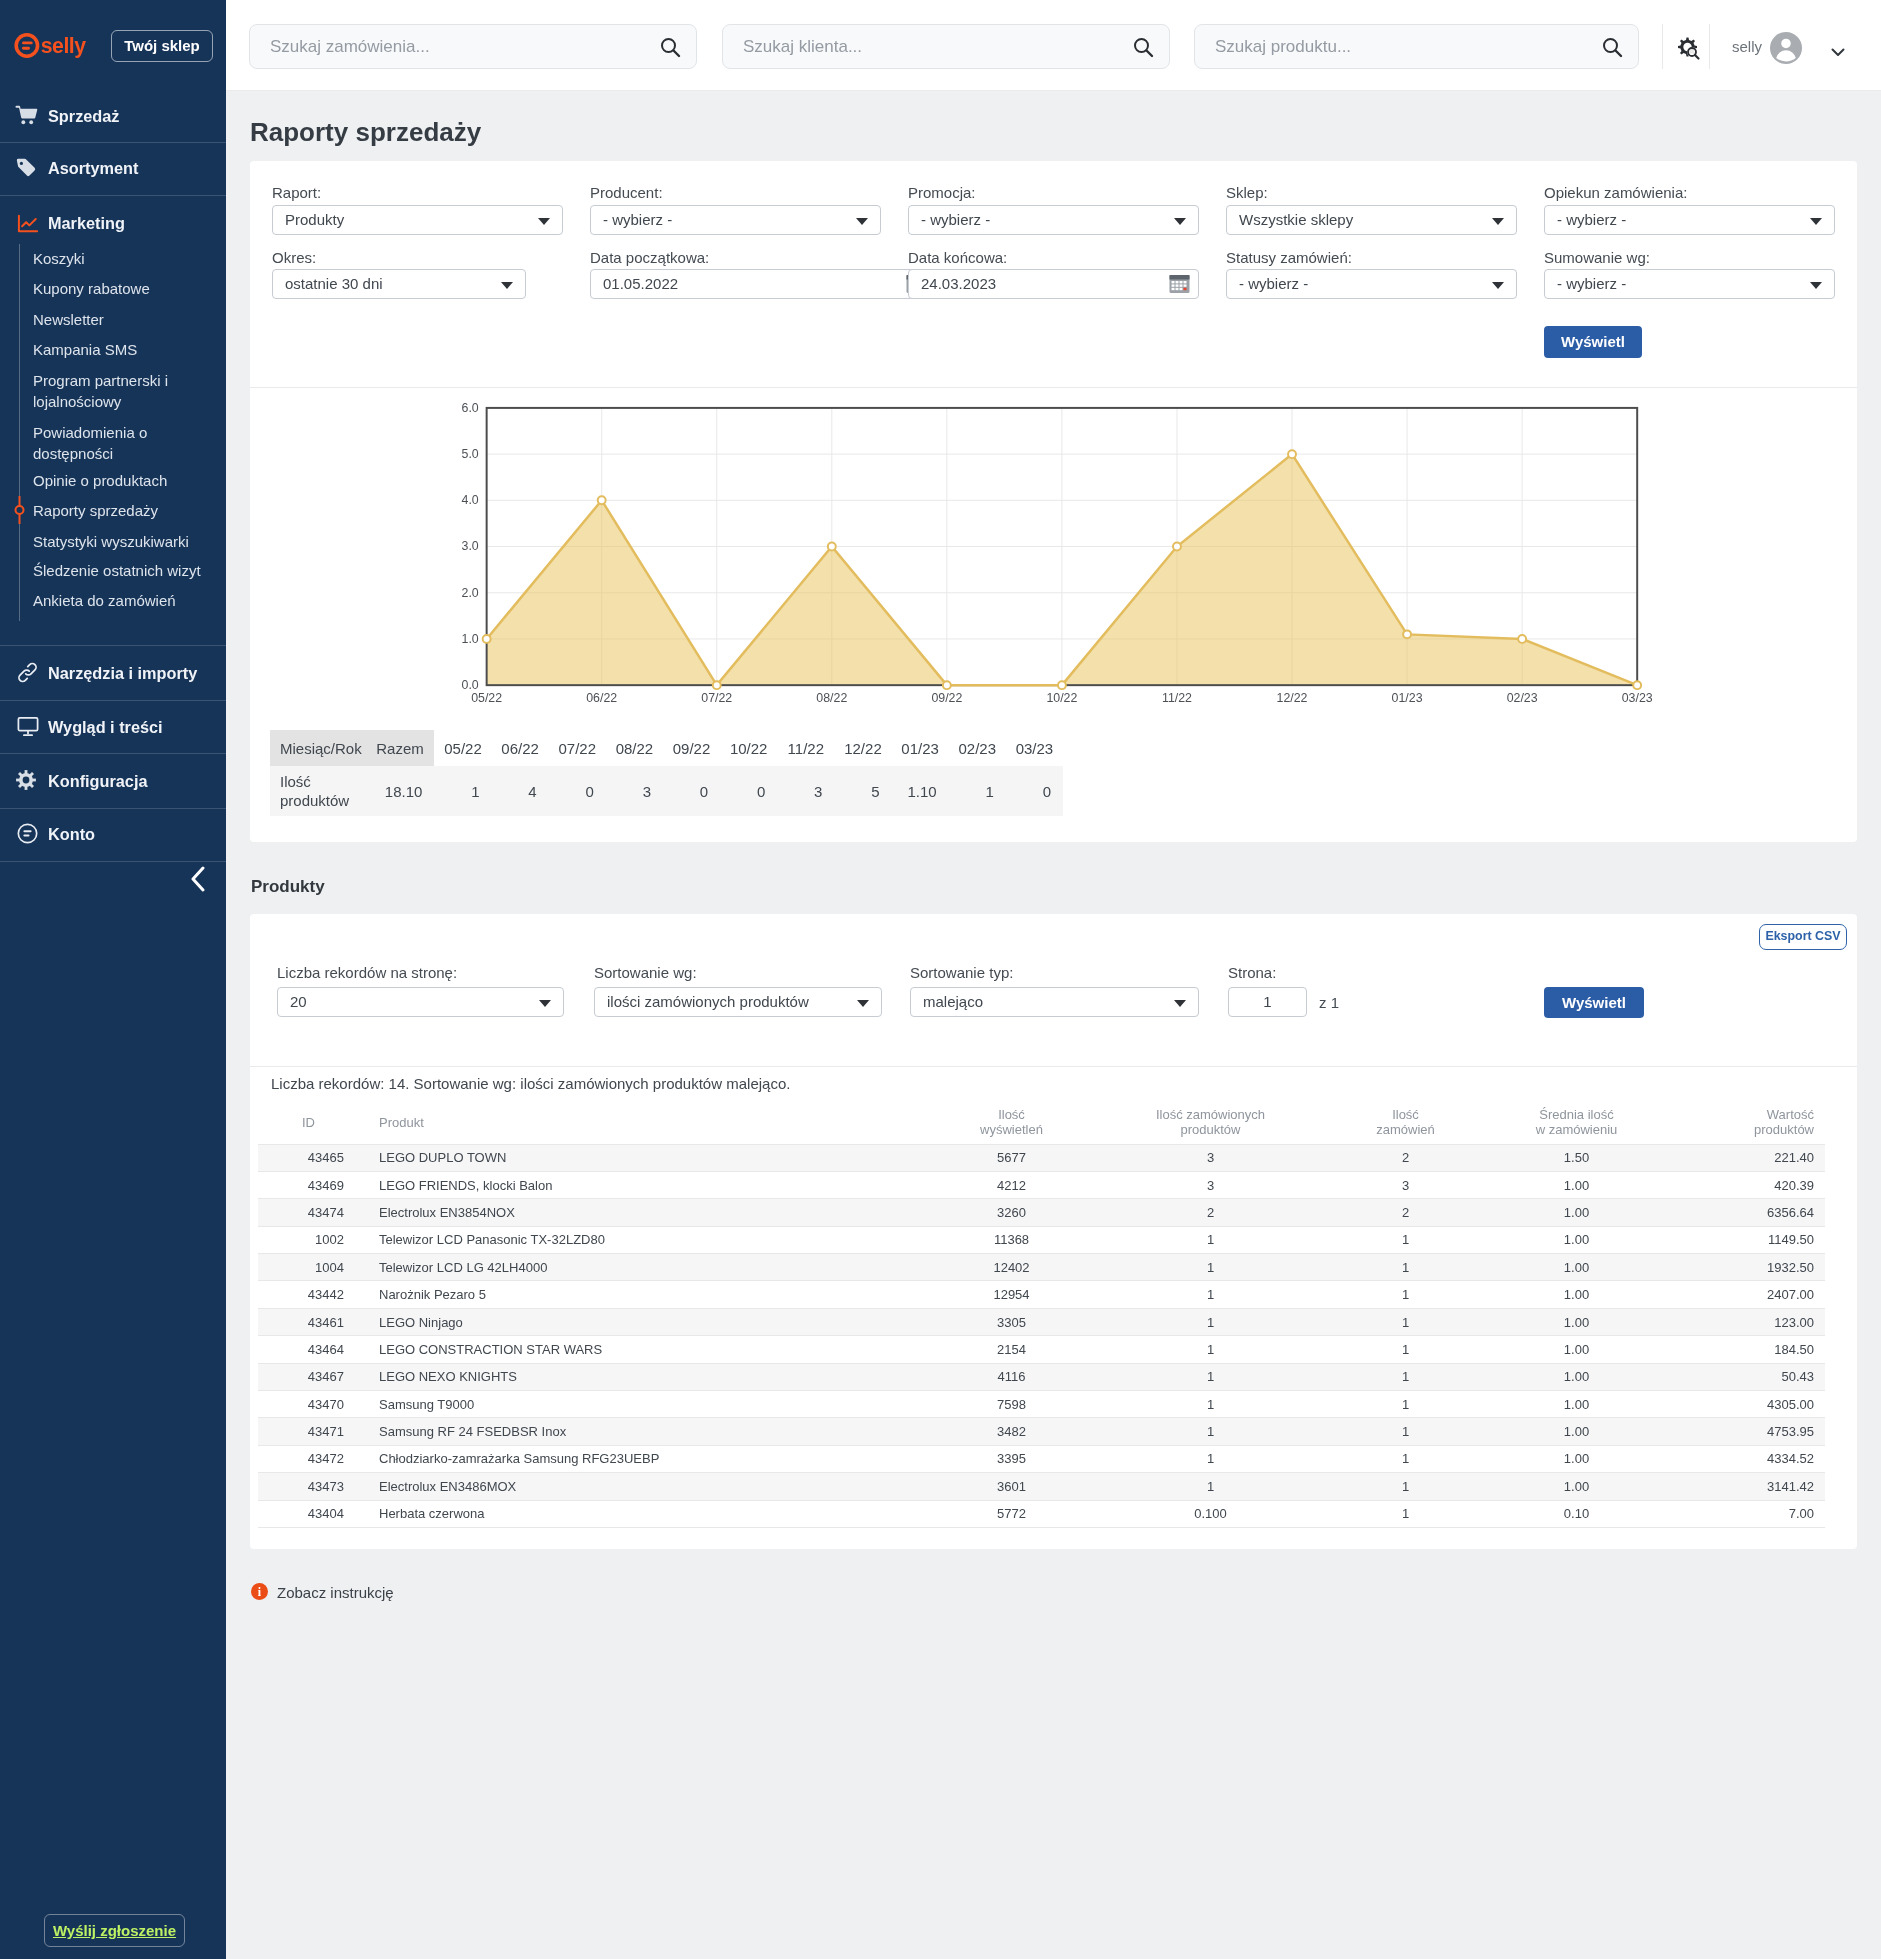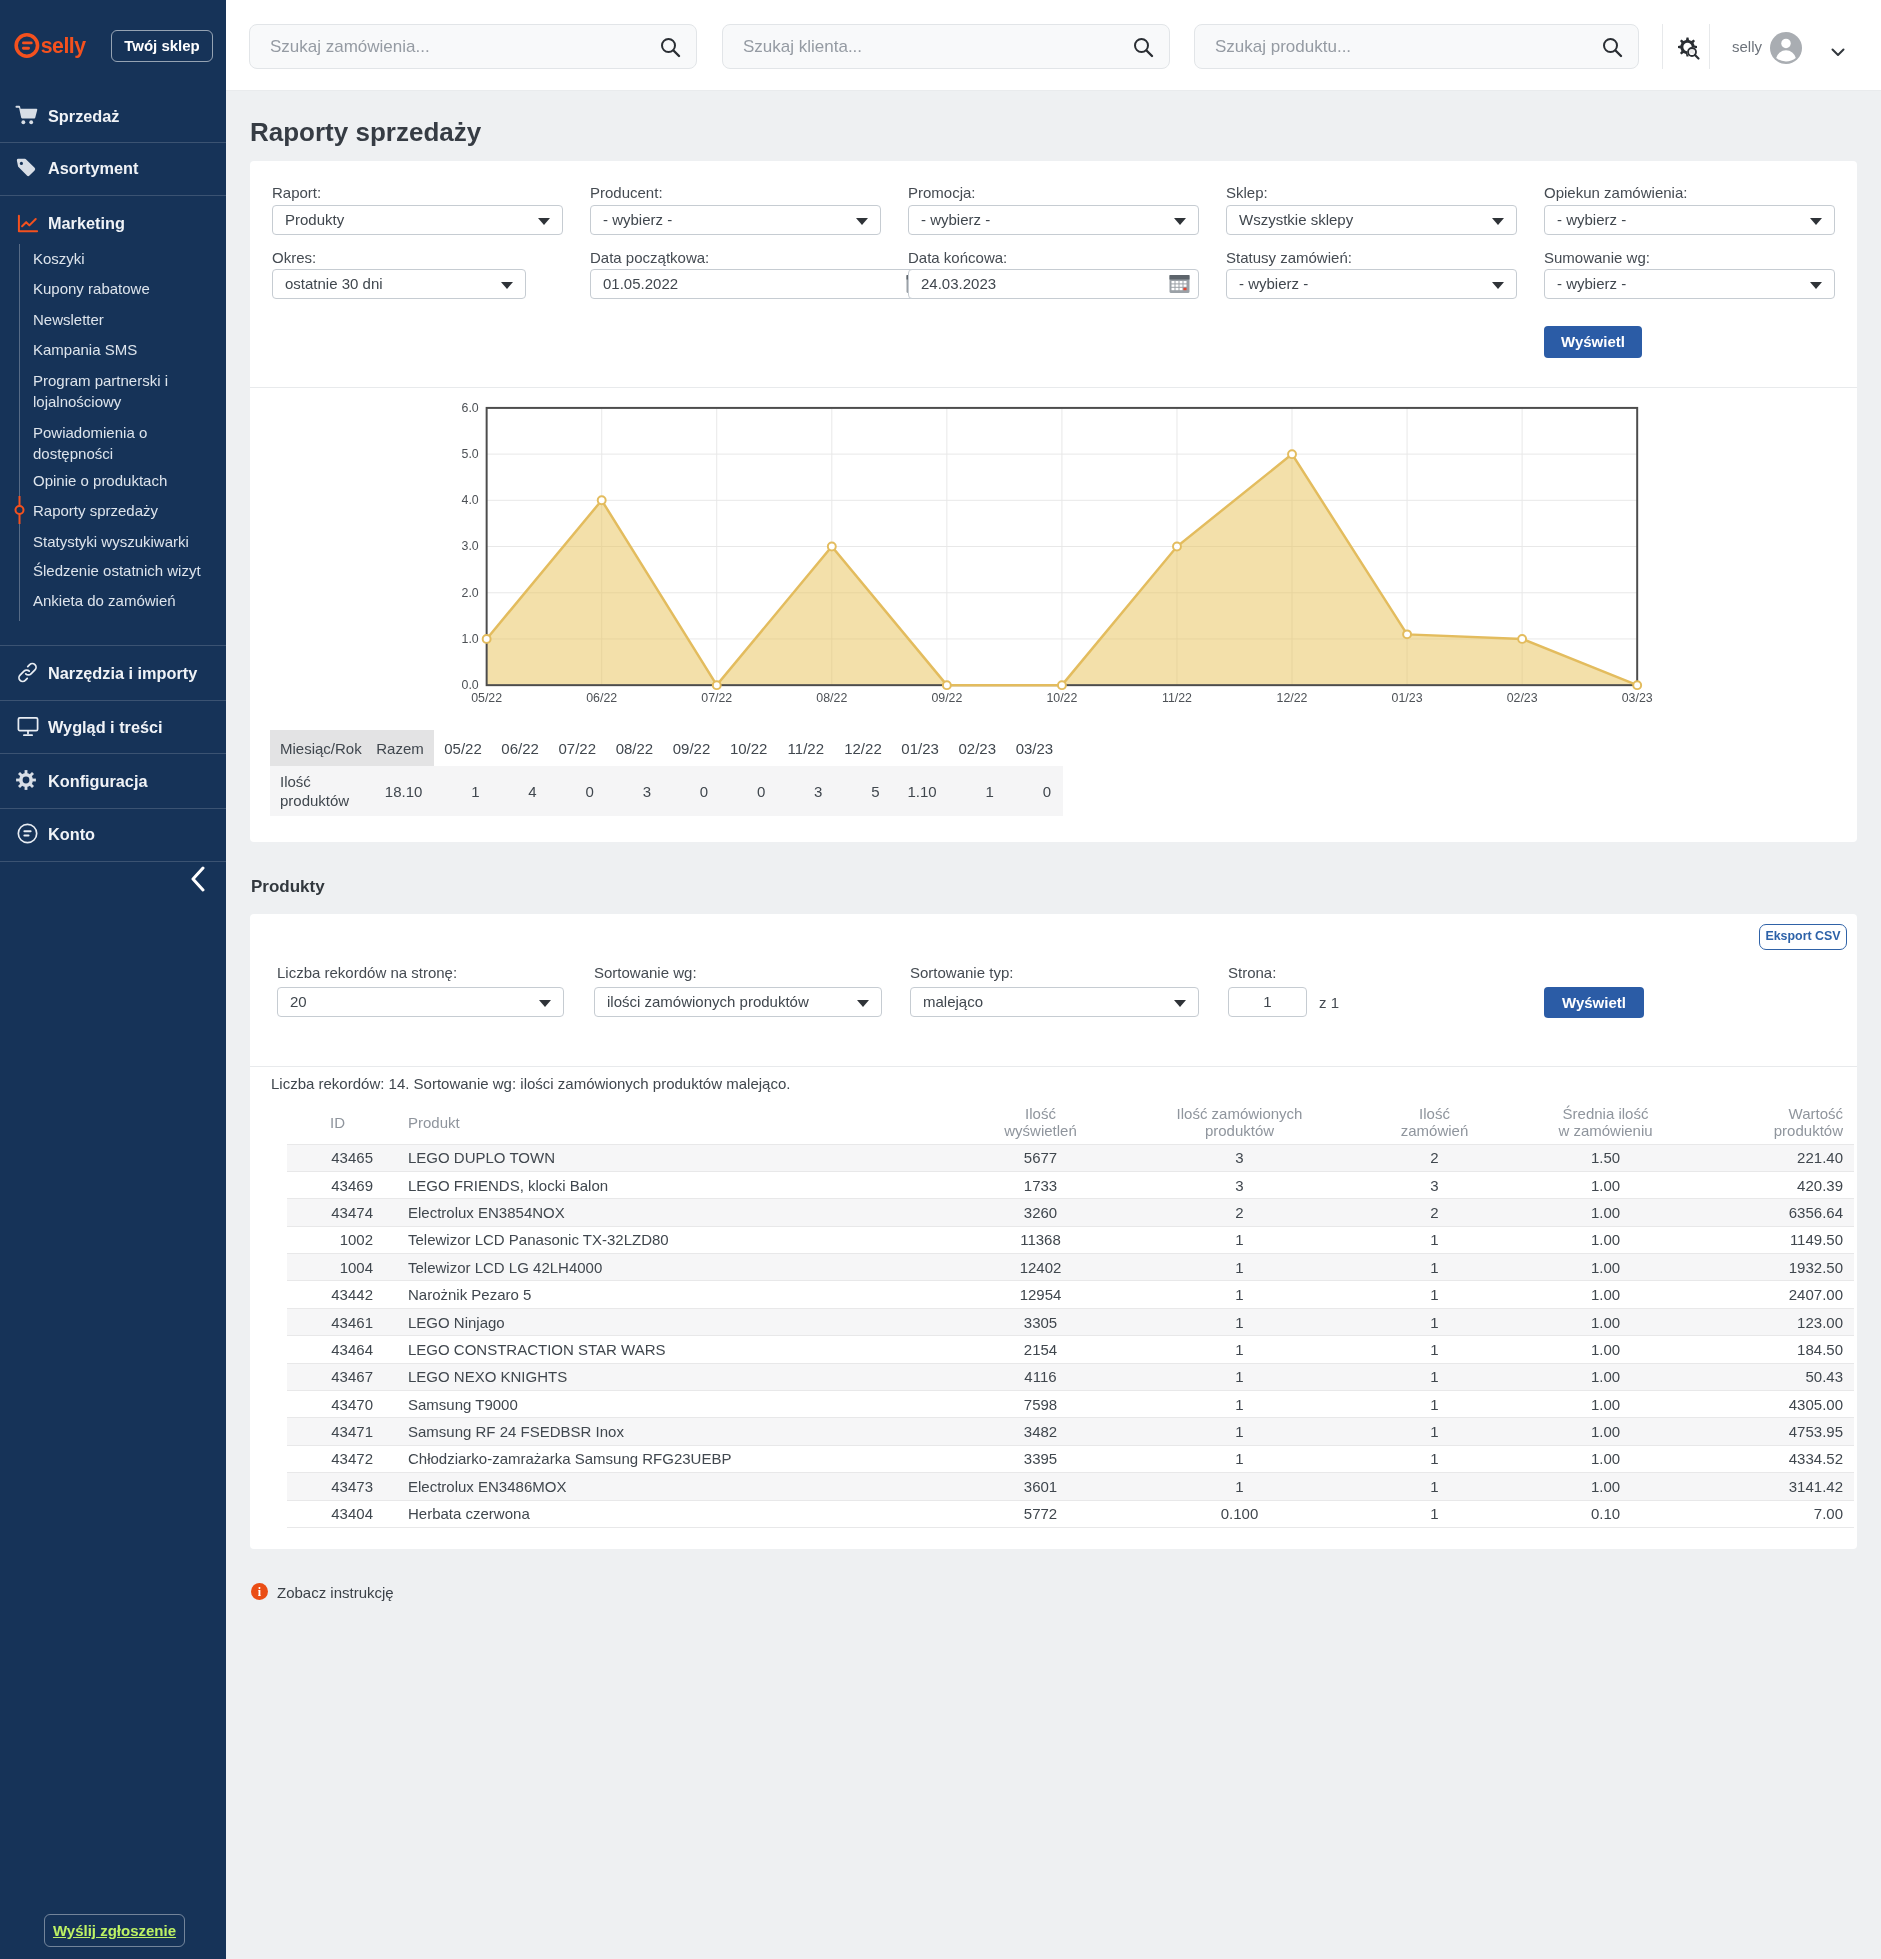--- a/index.html
+++ b/index.html
@@ -43,21 +43,21 @@
   #sumtab td { padding:0 12px 0 0; text-align:right; overflow:hidden; }
   #sumtab .lab { background:#e3e3e4; color:#9a9fa4; text-align:left; padding-left:10px; padding-right:0; }
   #sumtab tr.hdr td { height:36px; color:#40474e; }
   #sumtab tr.dat td { height:50px; background:#f5f5f6; color:#40474e; }
   #sumtab tr.hdr td.m { background:#fff; text-align:center; padding:0; }
 
   
   #ph2 { position:absolute; left:251px; top:871px; font-size:17px; font-weight:bold; color:#32383e; }
 
   
-  #bigtab { position:absolute; left:37px; top:187px; border-collapse:collapse; font-size:15px; table-layout:fixed; width:1567px; }
+  #bigtab { position:absolute; left:8px; top:187px; border-collapse:collapse; font-size:13px; table-layout:fixed; width:1567px; }
   #bigtab th { font-weight:normal; color:#8f959d; vertical-align:middle; padding:0; }
   #bigtab td { color:#40474e; padding:0; }
   #bigtab tbody tr { border-bottom:1px solid #e8e8e9; }
   #bigtab thead tr { border-bottom:1px solid #e8e8e9; }
   #bigtab tbody tr:nth-child(odd) { background:#f6f6f7; }
   #bigtab tbody td { height:27.4px; }
   .ca { text-align:center; } .ra { text-align:right; } .la { text-align:left; }
   .blue { color:#54749e; }
 
   #instr { position:absolute; left:251px; top:1582px; font-size:15px; color:#3b4148; }
@@ -434,21 +434,21 @@
             <td class="la blue" style="padding-left:20px;">LEGO DUPLO TOWN</td>
             <td class="ca">5677</td>
             <td class="ca blue">3</td>
             <td class="ca blue">2</td>
             <td class="ca">1.50</td>
             <td class="ra" style="padding-right:11px;">221.40</td>
           </tr>
         <tr>
             <td class="ra" style="padding-right:15px;">43469</td>
             <td class="la blue" style="padding-left:20px;">LEGO FRIENDS, klocki Balon</td>
-            <td class="ca">1733</td>
+            <td class="ca">4212</td>
             <td class="ca blue">3</td>
             <td class="ca blue">3</td>
             <td class="ca">1.00</td>
             <td class="ra" style="padding-right:11px;">420.39</td>
           </tr>
         <tr>
             <td class="ra" style="padding-right:15px;">43474</td>
             <td class="la blue" style="padding-left:20px;">Electrolux EN3854NOX</td>
             <td class="ca">3260</td>
             <td class="ca blue">2</td>

